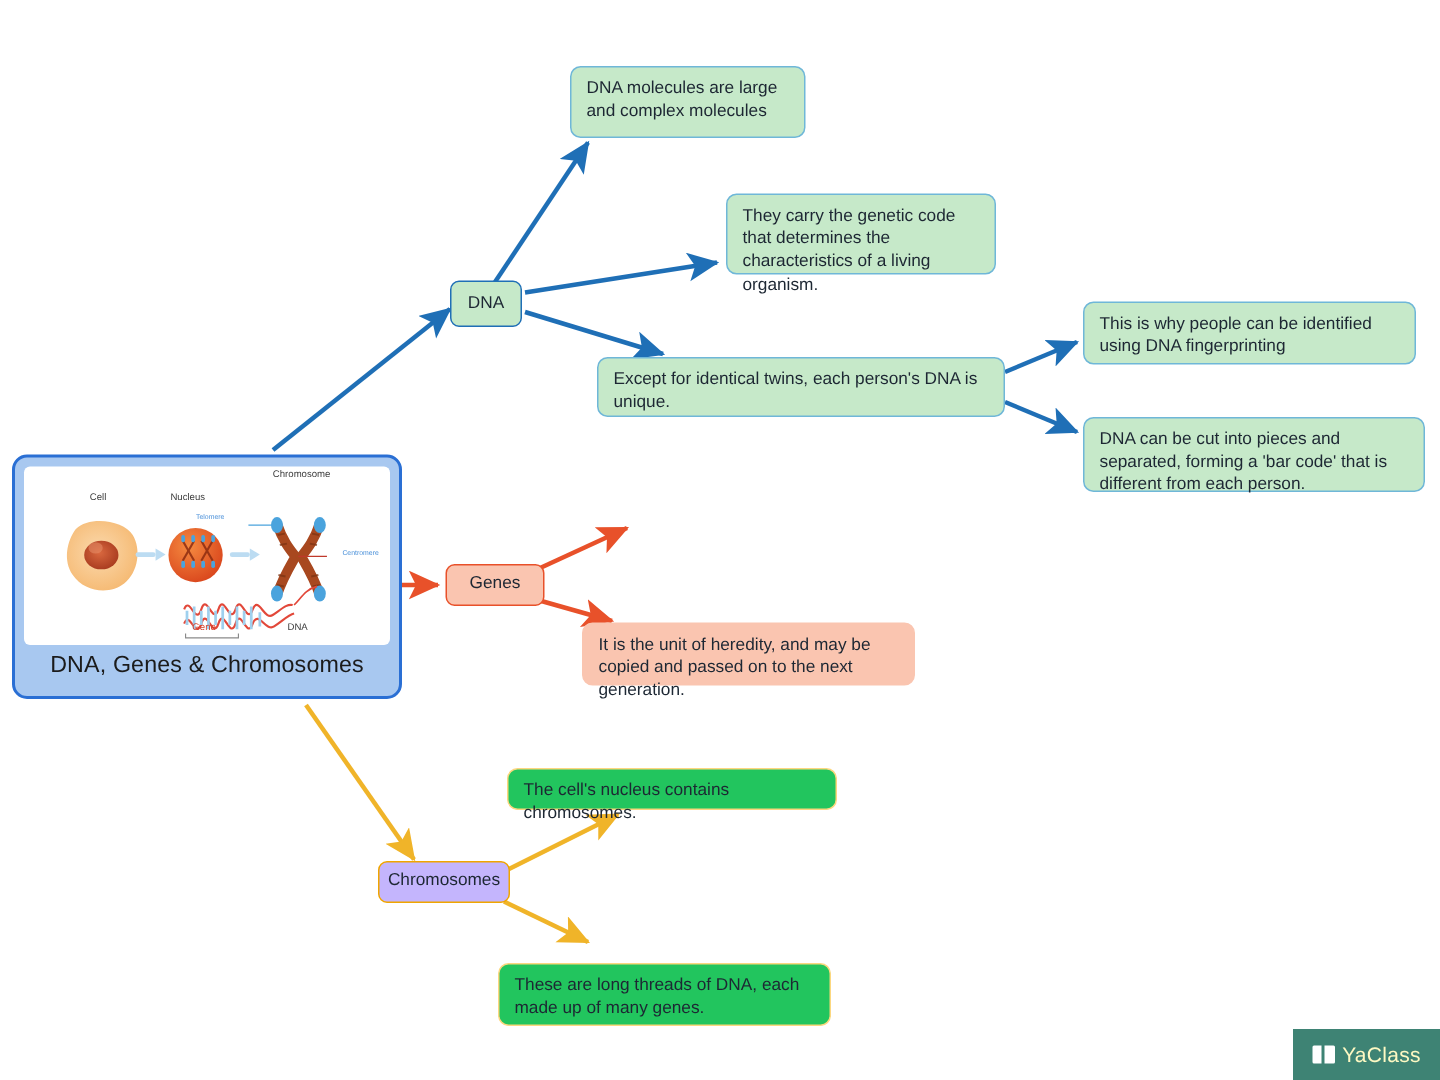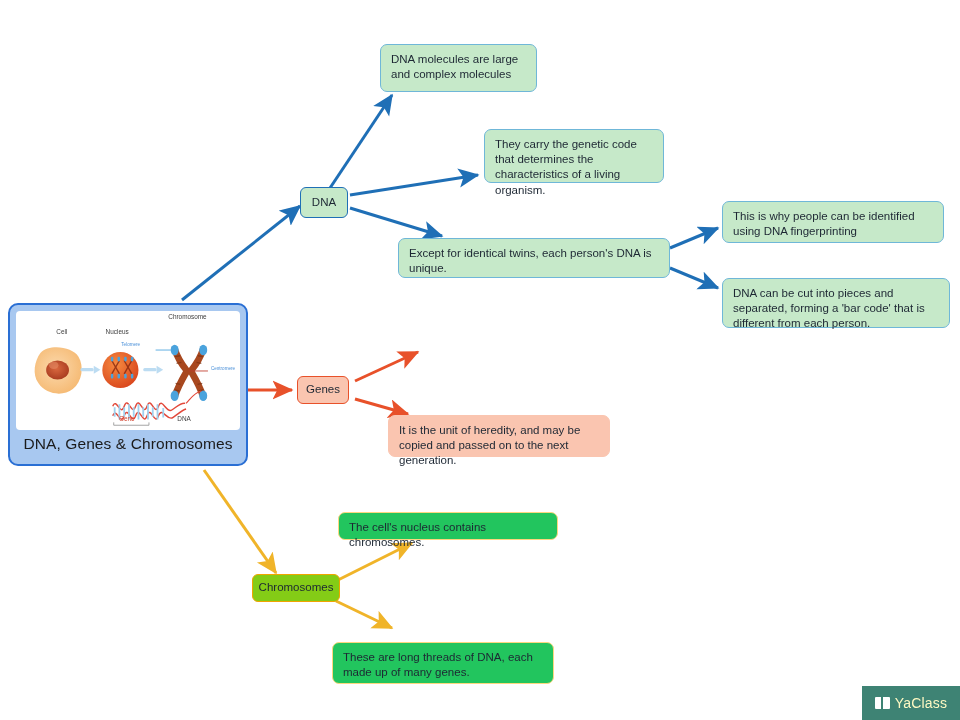--- a/index.html
+++ b/index.html
@@ -57,30 +57,30 @@
   }
   .hub-dna {
     background: #c6e9c9;
     border: 1.6px solid #1f6fb6;
   }
   .hub-genes {
     background: #fac5b0;
     border: 1.6px solid #e8512a;
   }
   .hub-chromo {
-    background: #84cc16;
+    background: #c4b5fd;
     border: 1.6px solid #f0a500;
   }
 
   
   #root-card {
     position: absolute;
     left: 8px;
     top: 303px;
-    width: 240px;
+    width: 260px;
     height: 163px;
     box-sizing: border-box;
     background: #a8c8f0;
     border: 2.4px solid #2a6fd4;
     border-radius: 10px;
     padding: 6px;
     display: flex;
     flex-direction: column;
   }
   #root-figure {
@@ -314,21 +314,21 @@
   <div class="node leaf-green" style="left:380px;top:44px;width:157px;height:48px;">DNA molecules are large and complex molecules</div>
 
   <div class="node leaf-green" style="left:484px;top:129px;width:180px;height:54px;">They carry the genetic code that determines the characteristics of a living organism.</div>
 
   <div class="node leaf-green" style="left:398px;top:238px;width:272px;height:40px;">Except for identical twins, each person's DNA is unique.</div>
 
   <div class="node leaf-green" style="left:722px;top:278px;width:228px;height:50px;">DNA can be cut into pieces and separated, forming a 'bar code' that is different from each person.</div>
 
   <div class="node leaf-green" style="left:722px;top:201px;width:222px;height:42px;">This is why people can be identified using DNA fingerprinting</div>
 
-  <div class="node hub hub-genes" style="left:297px;top:376px;width:52px;height:28px;">Genes</div>
+  <div class="node hub hub-genes" style="left:297px;top:376px;width:66px;height:28px;">Genes</div>
 
 
   <div class="node leaf-red" style="left:388px;top:415px;width:222px;height:42px;">It is the unit of heredity, and may be copied and passed on to the next generation.</div>
 
   <div class="node hub hub-chromo" style="left:252px;top:574px;width:88px;height:28px;">Chromosomes</div>
 
   <div class="node leaf-yellow" style="left:338px;top:512px;width:220px;height:28px;">The cell's nucleus contains chromosomes.</div>
 
   <div class="node leaf-yellow" style="left:332px;top:630px;width:222px;height:42px;margin-top:12px;">These are long threads of DNA, each made up of many genes.</div>
 

